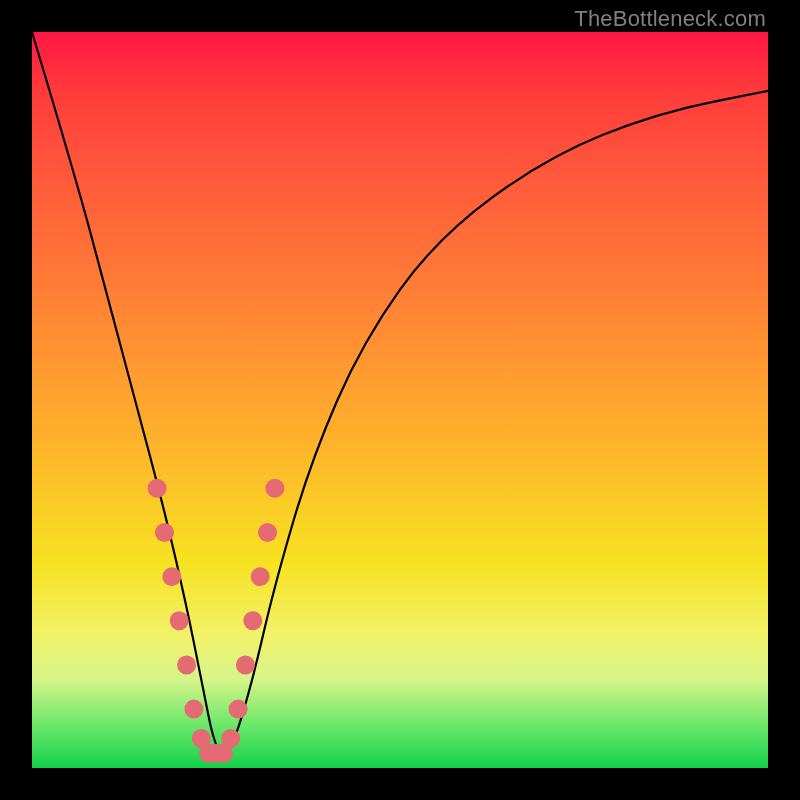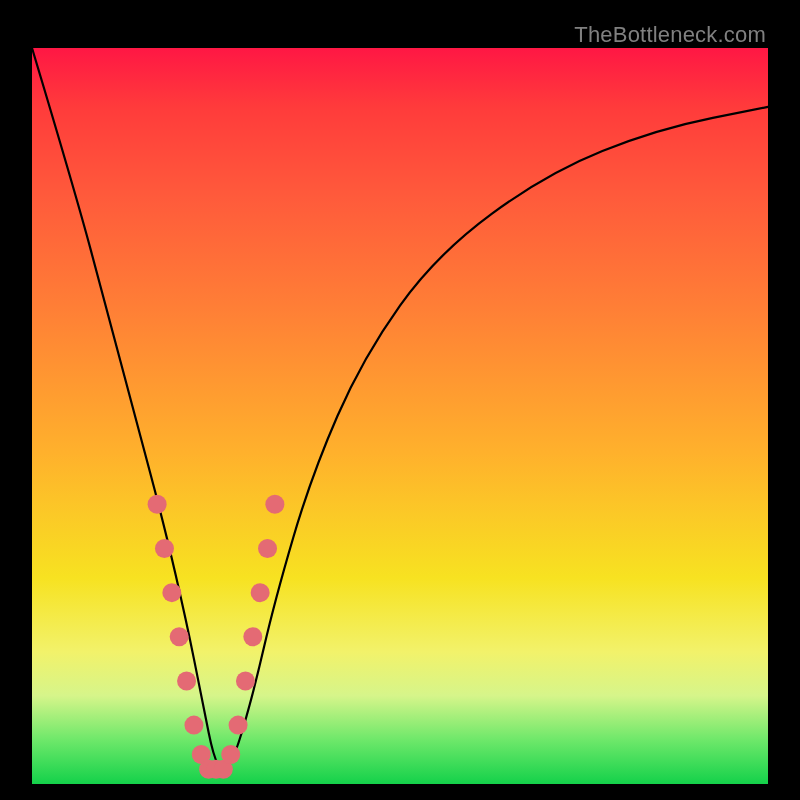--- a/index.html
+++ b/index.html
@@ -6,21 +6,21 @@
     margin: 0;
     padding: 0;
     width: 800px;
     height: 800px;
     background: #000;
     overflow: hidden;
     font-family: Arial, Helvetica, sans-serif;
   }
   .frame {
     position: absolute;
-    top: 16px;
+    top: 0;
     left: 0;
     width: 800px;
     height: 584px;
     background: #000;
   }
   .plot-area {
     position: absolute;
     top: 32px;
     left: 32px;
     width: 736px;

